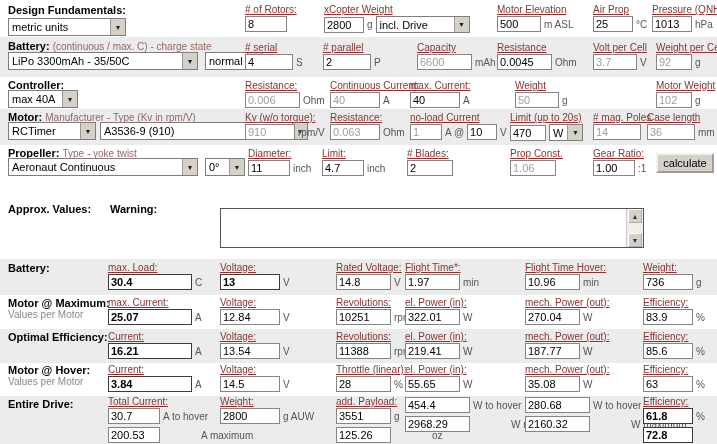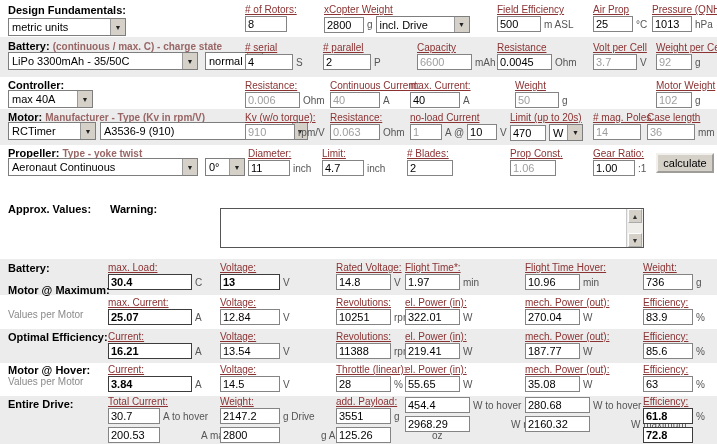--- a/index.html
+++ b/index.html
@@ -1,21 +1,21 @@
 <!DOCTYPE html>
 <html><head>
 <meta charset="utf-8">
 <style>
   * { box-sizing: border-box; }
   body { margin:0; background:#fff; }
   #app { position:relative; width:717px; height:444px; background:#fff; overflow:hidden;
          font-family:"Liberation Sans", sans-serif; font-size:11px; color:#000; }
   .band { position:absolute; left:0; width:717px; background:#ececec; }
   .title { position:absolute; font-size:11px; font-weight:bold; white-space:nowrap; }
-  .note  { font-weight:bold; font-size:10px; color:#996666; }
+  .note  { font-weight:normal; font-size:10px; color:#996666; }
   .subtitle { position:absolute; font-size:10px; color:#8a8a8a; white-space:nowrap; }
   .fg { position:absolute; }
   .flabel { display:block; font-size:10px; color:#8b3232; text-decoration:underline; white-space:nowrap; }
   .frow { display:flex; align-items:center; gap:3px; margin-top:1px; }
   .frow + .frow { margin-top:3px;gap:41px; }
   .box { width:55px; height:16px; border:1px solid #848484; background:#fff;
          font-family:inherit; font-size:11px; padding:0 2px; color:#000; }
   .box.dim { color:#9e9e9e; }
   .box.b { font-weight:bold; border-color:#3c3c3c; }
   .unit { font-size:10px; color:#555; white-space:nowrap; }
@@ -66,21 +66,21 @@
       <input class="box w40" value="2800" style="">
       <span class="unit">g</span>
       <span class="sel inline" style="width:94px">
         <span>incl. Drive</span>
         <span class="arr">▼</span>
       </span>
     </span>
   </div>
 
   <div class="fg" style="left:497px;top:4px">
-    <span class="flabel">Field Efficiency</span>
+    <span class="flabel">Motor Elevation</span>
     <span class="frow">
         <input class="box w44" value="500" style="">
       <span class="unit">m ASL</span>
       </span>
   </div>
 
   <div class="fg" style="left:593px;top:4px">
     <span class="flabel">Air Prop</span>
     <span class="frow">
         <input class="box w40" value="25" style="">
@@ -146,21 +146,21 @@
   </div>
   <div class="fg" style="left:656px;top:42px">
     <span class="flabel">Weight per Cell</span>
     <span class="frow">
         <input class="box w36 dim" value="92" style="">
       <span class="unit">g</span>
       </span>
   </div>
 
   <div class="title" style="left:8px;top:79px">Controller:</div>
-  <div class="sel" style="left:8px;top:90px;width:85px">
+  <div class="sel" style="left:8px;top:90px;width:70px">
     <span>max 40A</span>
     <span class="arr">▼</span>
   </div>
 
   <div class="fg" style="left:245px;top:80px">
     <span class="flabel">Resistance:</span>
     <span class="frow">
         <input class="box w55 dim" value="0.006" style="">
       <span class="unit">Ohm</span>
       </span>
@@ -349,21 +349,21 @@
       </span>
   </div>
   <div class="fg" style="left:643px;top:262px">
     <span class="flabel">Weight:</span>
     <span class="frow">
         <input class="box w50" value="736" style="">
       <span class="unit">g</span>
       </span>
   </div>
 
-  <div class="title" style="left:8px;top:284px">Motor @ Maximum:</div>
+  <div class="title" style="left:8px;top:297px">Motor @ Maximum:</div>
   <div class="subtitle" style="left:8px;top:309px">Values per Motor</div>
   <div class="fg" style="left:108px;top:297px">
     <span class="flabel">max. Current:</span>
     <span class="frow">
         <input class="box b w84" value="25.07" style="">
       <span class="unit">A</span>
       </span>
   </div>
   <div class="fg" style="left:220px;top:297px">
     <span class="flabel">Voltage:</span>
@@ -498,24 +498,20 @@
       <span class="unit">A to hover</span>
       </span>
     <span class="frow">
         <input class="box w52" value="200.53" style="">
       <span class="unit">A maximum</span>
       </span>
   </div>
   <div class="fg" style="left:220px;top:396px">
     <span class="flabel">Weight:</span>
     <span class="frow">
-        <input class="box w60" value="2147.2" style="">
-      <span class="unit">g Drive</span>
-      </span>
-    <span class="frow">
         <input class="box w60" value="2800" style="">
       <span class="unit">g AUW</span>
       </span>
   </div>
   <div class="fg" style="left:336px;top:396px">
     <span class="flabel">add. Payload:</span>
     <span class="frow">
         <input class="box w55" value="3551" style="">
       <span class="unit">g</span>
       </span>

